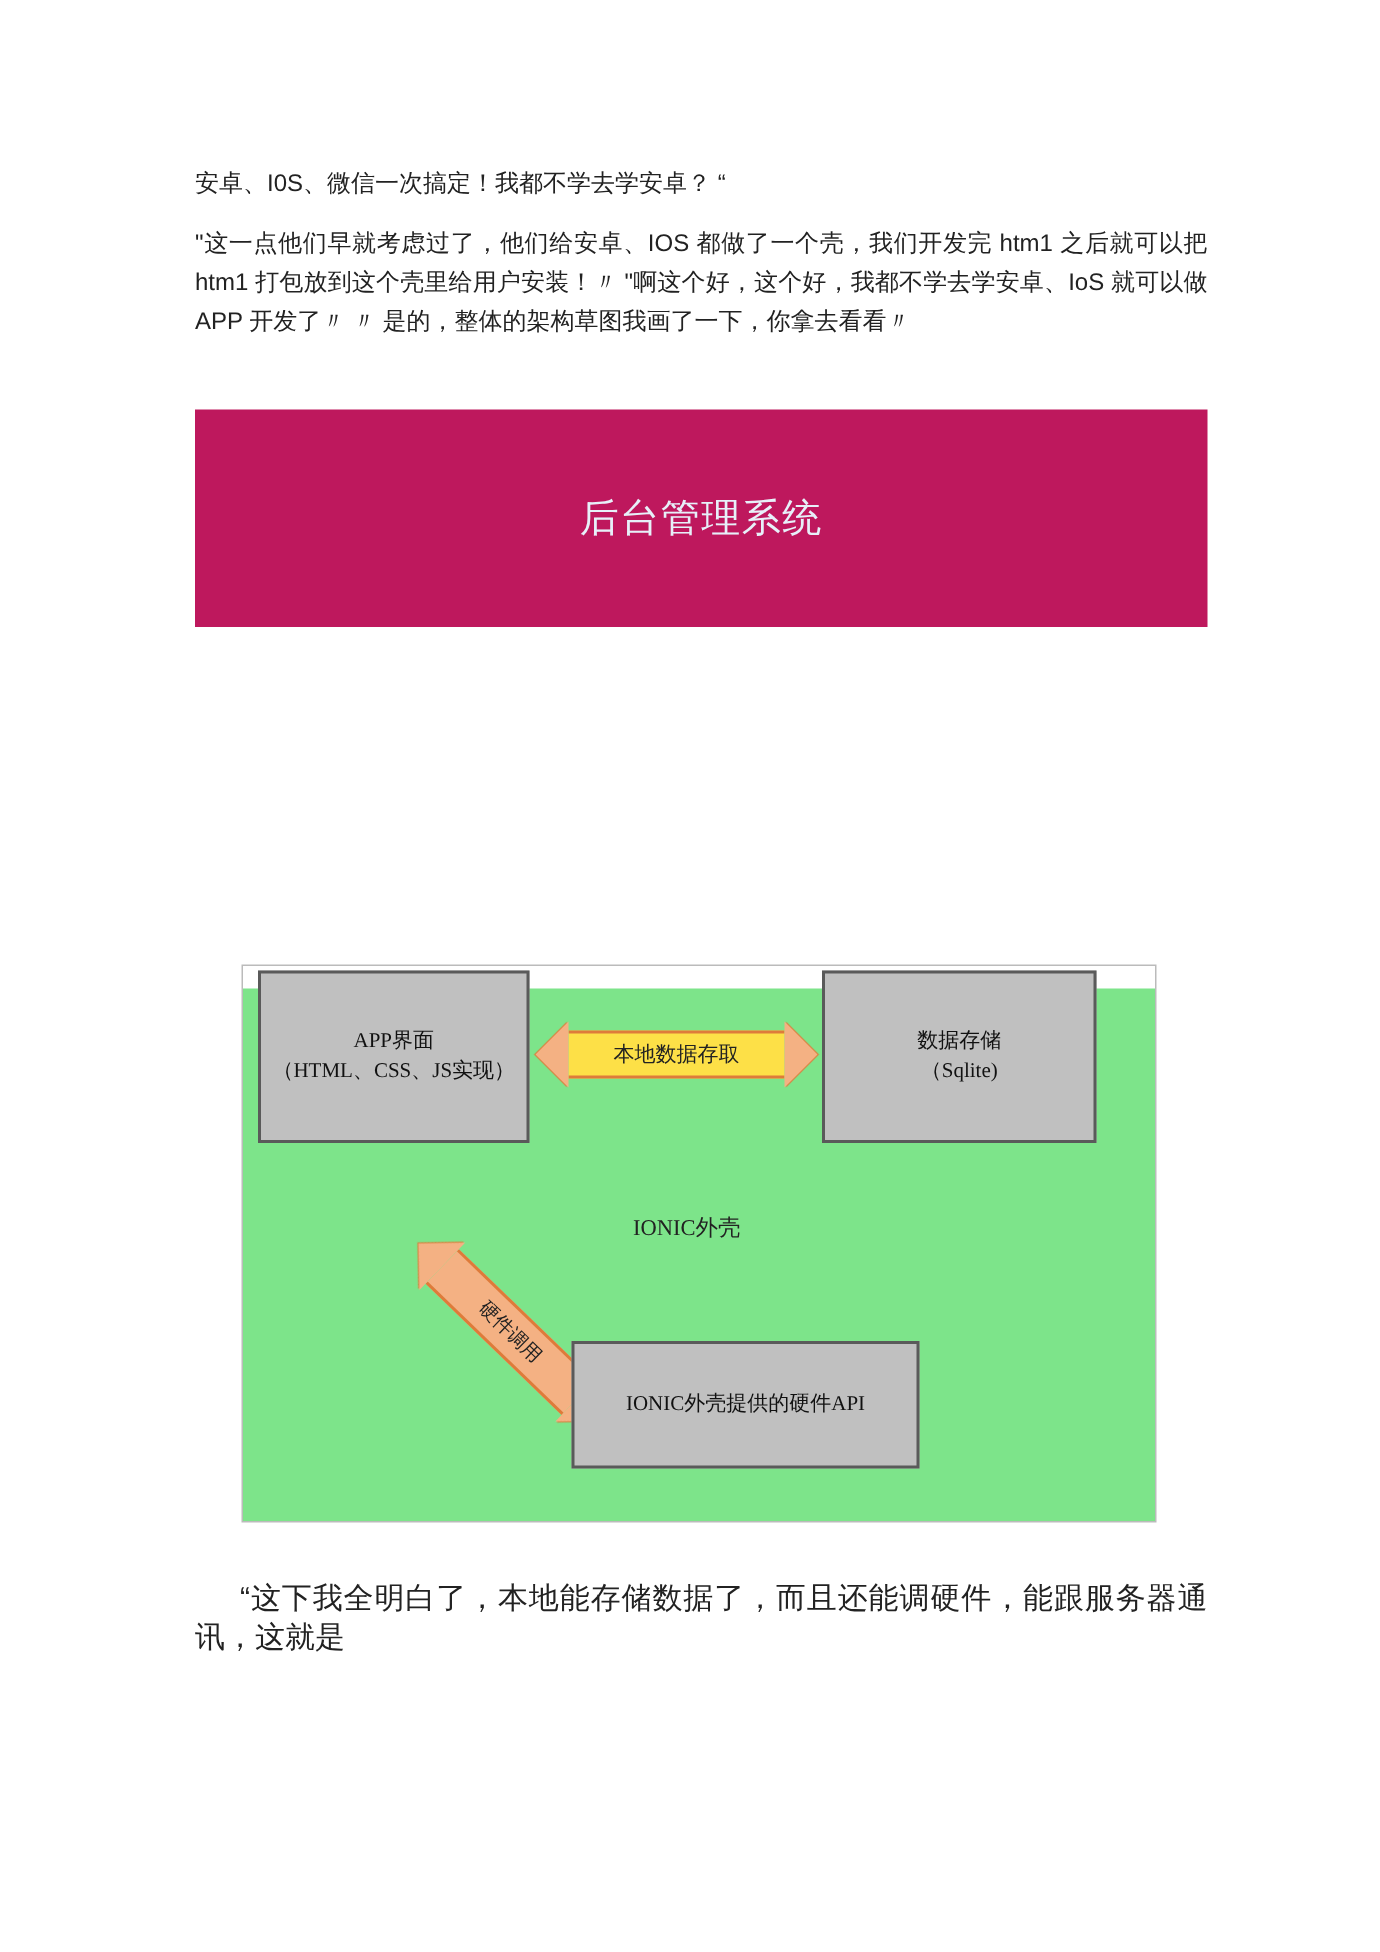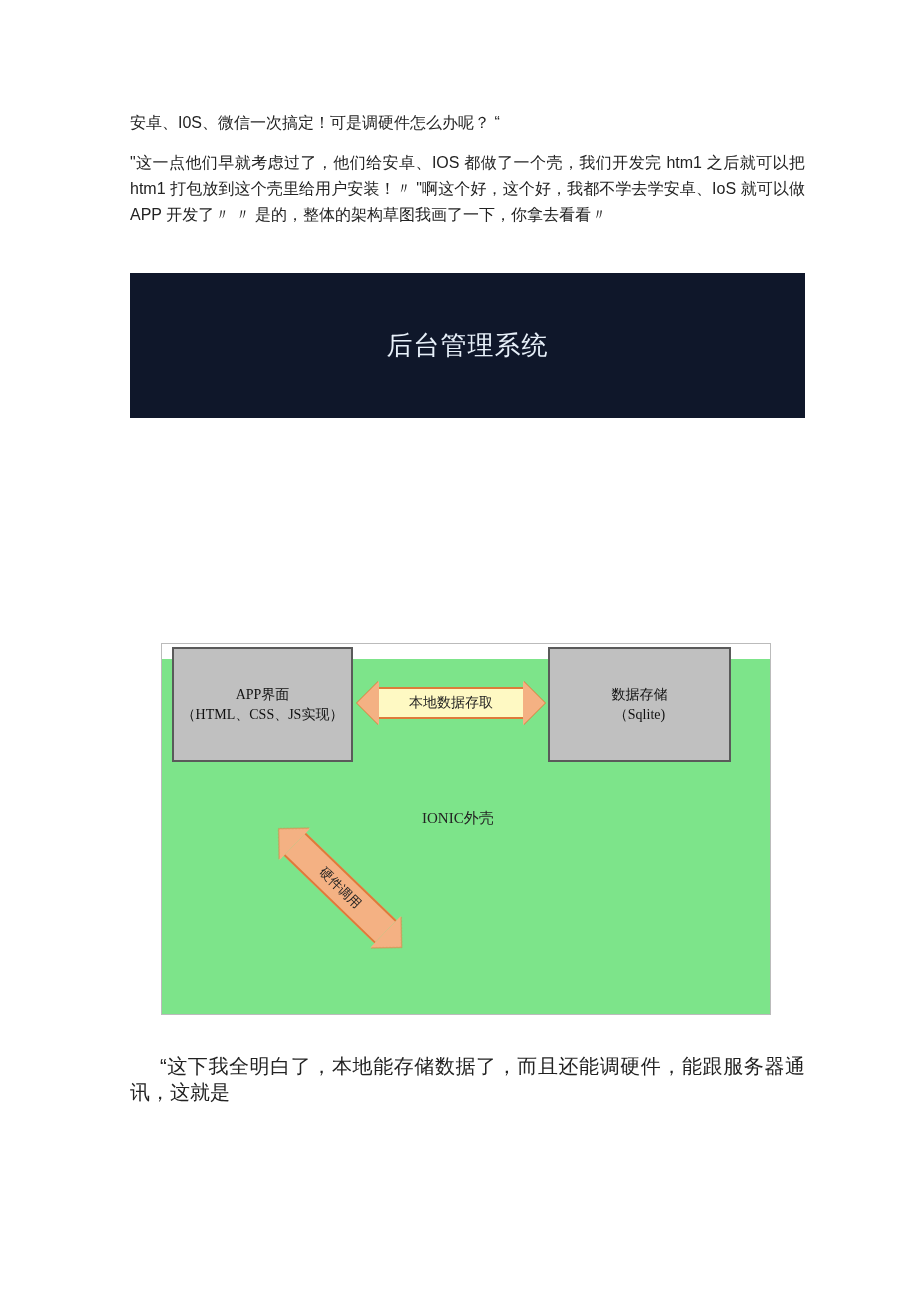--- a/index.html
+++ b/index.html
@@ -19,21 +19,21 @@
     font-size: 16px;
     line-height: 26px;
     color: #222;
     margin: 0 0 14px 0;
     text-align: justify;
   }
   .para.first { padding-top: 110px; }
   .blue-box {
     margin-top: 45px;
     height: 145px;
-    background: #0f172a;
+    background: #be185d;
     display: flex;
     align-items: center;
     justify-content: center;
     color: #e7f0f9;
     font-size: 26px;
     font-family: "SimSun", "宋体", serif;
     letter-spacing: 1px;
   }
 
   
@@ -82,21 +82,21 @@
   
   .h-arrow {
     position: absolute;
     left: 195px; top: 22px;
     width: 188px; height: 44px;
     display: flex; align-items: center;
   }
   .h-arrow .shaft {
     height: 28px;
     flex: 1;
-    background: #fef9c3;
+    background: #fde047;
     border-top: 2px solid #de7b3a;
     border-bottom: 2px solid #de7b3a;
     display: flex;
     align-items: center;
     justify-content: center;
     font-family: "SimSun", "宋体", serif;
     font-size: 14px;
     color: #222;
   }
   .h-arrow .head-l,
@@ -152,21 +152,21 @@
     color: #222;
     text-align: justify;
     text-indent: 1.5em;
   }
 </style>
 </head>
 <body>
 
 <div class="page">
 
-  <p class="para first">安卓、I0S、微信一次搞定！可是调硬件怎么办呢？ “</p>
+  <p class="para first">安卓、I0S、微信一次搞定！我都不学去学安卓？ “</p>
 
   <p class="para">"这一点他们早就考虑过了，他们给安卓、IOS 都做了一个壳，我们开发完 htm1 之后就可以把 htm1 打包放到这个壳里给用户安装！〃 "啊这个好，这个好，我都不学去学安卓、IoS 就可以做 APP 开发了〃 〃 是的，整体的架构草图我画了一下，你拿去看看〃</p>
 
   <div class="blue-box">
     <span>后台管理系统</span>
   </div>
 
   <div class="diagram-frame">
     <div class="diag-sky"></div>
     <div class="diag-green">
@@ -190,19 +190,22 @@
       <div class="ionic-label">IONIC外壳</div>
 
       <div class="d-arrow-wrap">
         <div class="d-arrow">
           <div class="head-l"></div>
           <div class="shaft">硬件调用</div>
           <div class="head-r"></div>
         </div>
       </div>
 
+      <div class="box box-api">
+        <span>IONIC外壳提供的硬件API</span>
+      </div>
 
     </div>
   </div>
 
   <p class="para-after">“这下我全明白了，本地能存储数据了，而且还能调硬件，能跟服务器通讯，这就是</p>
 
 </div>
 
 </body></html>

